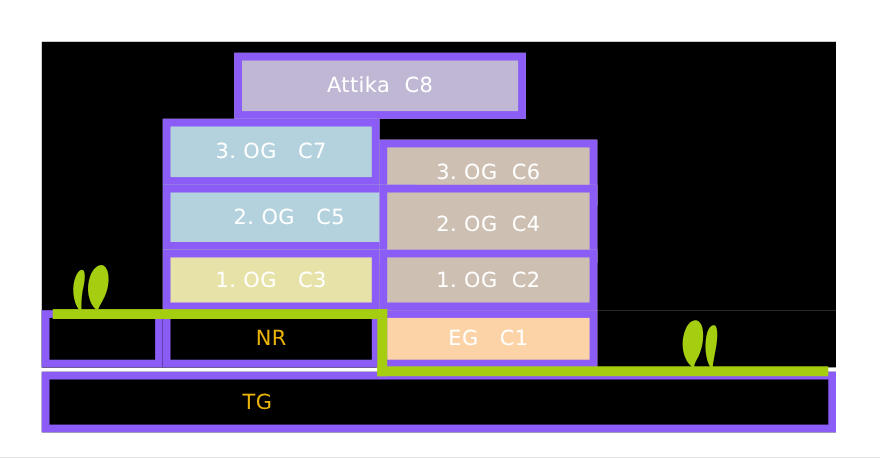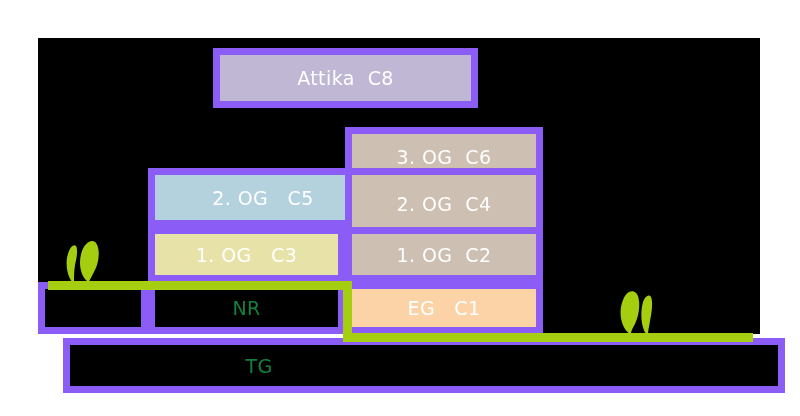--- a/index.html
+++ b/index.html
@@ -29,21 +29,21 @@
     border: 7px solid #8b5cf6;
     display: flex;
     align-items: center;
     justify-content: center;
     color: #ffffff;
     font-size: 19px;
     letter-spacing: .4px;
     white-space: pre;
   }
   .block.dark-label {
-    color: #15803d;
+    color: #eab308;
   }
   
   .ground {
     position: absolute;
     background: #a6ce10;
   }
   
   .plant {
     position: absolute;
   }
@@ -54,20 +54,23 @@
 
 <div id="canvas">
 
   <div class="backdrop" style="left:38px; top:38px; width:722px; height:244px;"></div>
   <div class="backdrop" style="left:38px; top:282px; width:722px; height:52px;"></div>
 
   <div class="block" style="left:213px; top:48px; width:265px; height:60px; background:#c0b7d4;">
     <span>Attika  C8</span>
   </div>
 
+  <div class="block" style="left:148px; top:108px; width:197px; height:60px; background:#b4d2de;">
+    <span>3. OG   C7</span>
+  </div>
   <div class="block" style="left:345px; top:108px; width:198px; height:60px; background:#cdbfb2;margin-top:19px;">
     <span>3. OG  C6</span>
   </div>
 
   <div class="block" style="left:148px; top:168px; width:230px; height:59px; background:#b4d2de;justify-content:center;">
     <span>2. OG   C5</span>
   </div>
   <div class="block" style="left:345px; top:168px; width:198px; height:71px; background:#cdbfb2;">
     <span>2. OG  C4</span>
   </div>
@@ -81,21 +84,21 @@
 
   <div class="block" style="left:345px; top:282px; width:198px; height:52px; background:#fbd3a6;text-align:center;">
     <span>EG   C1</span>
   </div>
 
   <div class="block dark-label" style="left:38px; top:282px; width:110px; height:52px; background:#000000;"></div>
   <div class="block dark-label" style="left:148px; top:282px; width:197px; height:52px; background:#000000;">
     <span>NR</span>
   </div>
 
-  <div class="block dark-label" style="left:38px; top:338px; width:722px; height:55px; background:#000000; justify-content:flex-start; padding-left:0;margin-left:25px;">
+  <div class="block dark-label" style="left:38px; top:338px; width:722px; height:55px; background:#000000; justify-content:flex-start; padding-left:0;">
     <span style="position:absolute; left:0; right:0; text-align:center; margin-left:-330px;">TG</span>
   </div>
 
   <div class="ground" style="left:48px; top:281px; width:304px; height:9px;"></div>
 
   <div class="ground" style="left:343px; top:281px; width:9px; height:61px;"></div>
 
   <div class="ground" style="left:343px; top:333px; width:410px; height:9px;"></div>
 
   <div class="plant" style="left:60px; top:232px; width:44px; height:52px;">

